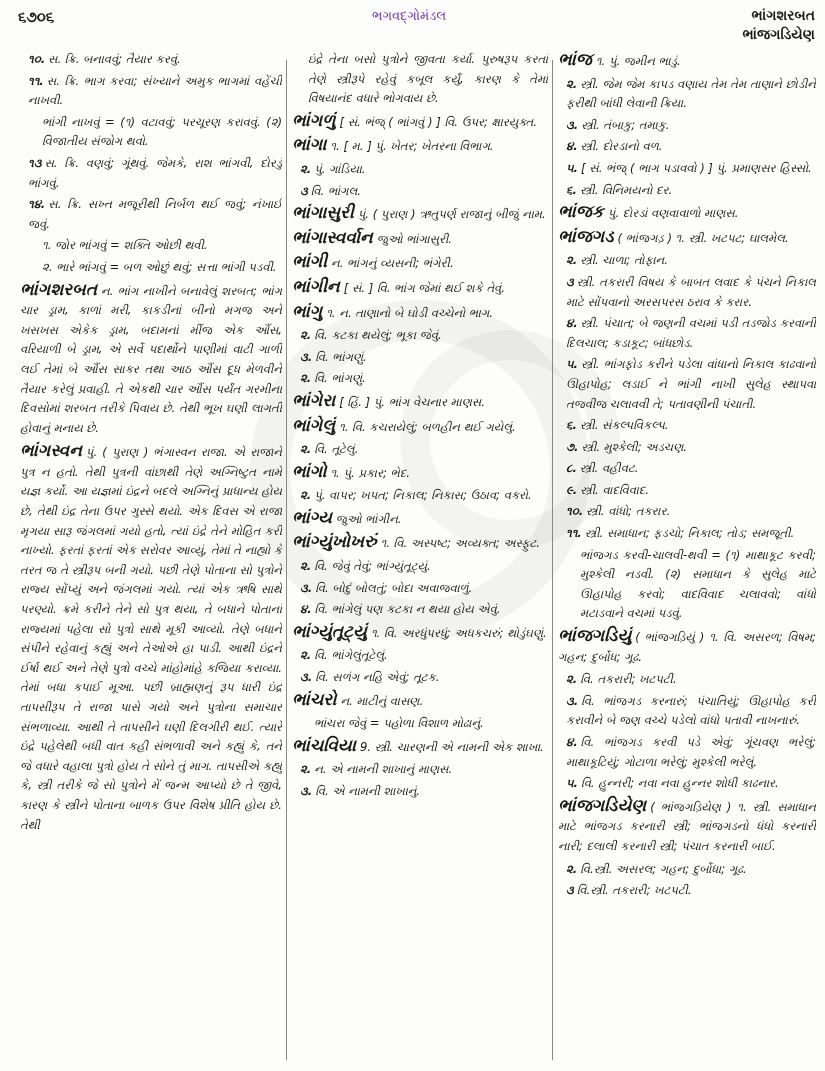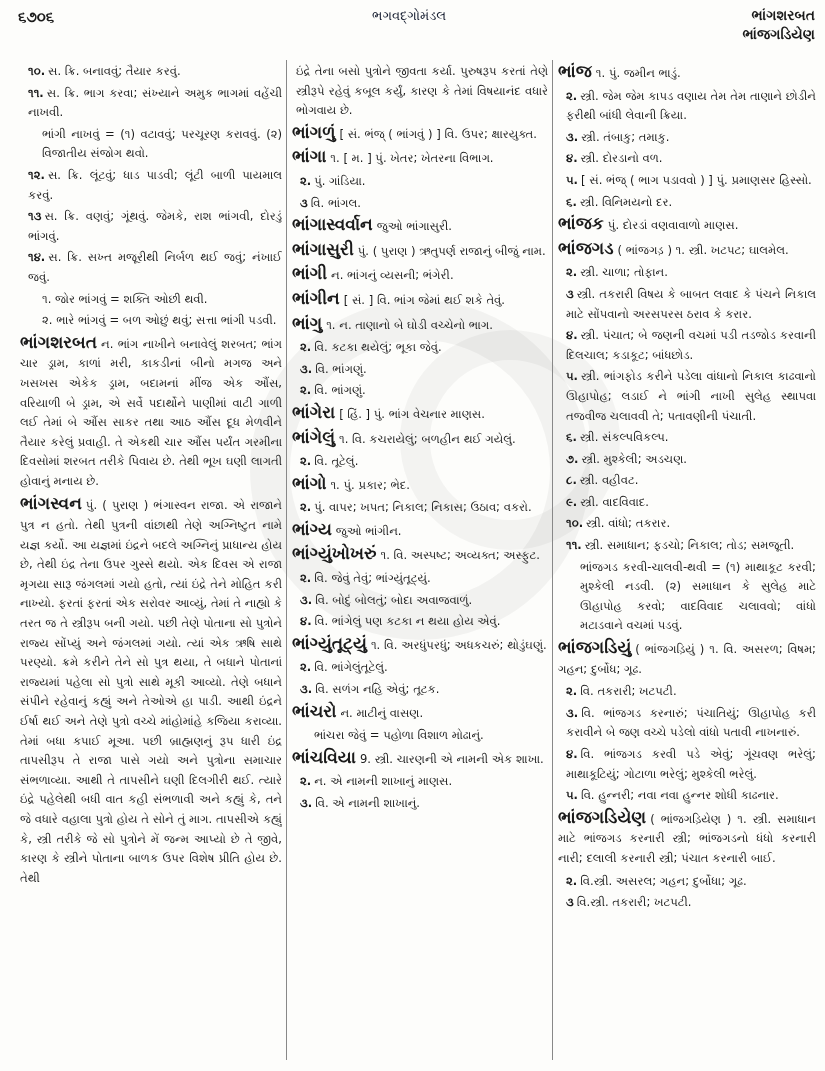--- a/index.html
+++ b/index.html
@@ -5,36 +5,36 @@
   html, body { margin: 0; padding: 0; }
   body {
     width: 825px; height: 1071px; overflow: hidden;
     background: #fdfdfb; color: #1a1a1a;
     font-family: "DejaVu Sans", sans-serif;
     position: relative;
   }
   .page { position: absolute; left: 0; top: 0; width: 825px; height: 1071px; padding-left: 10px; }
   .header { position: absolute; left: 0; top: 0; width: 825px; height: 48px; }
   .page-num { position: absolute; left: 18px; top: 8px; font-size: 15px; font-weight: bold; }
-  .center-title { position: absolute; left: 372px; top: 8px; font-size: 13px; color: #0f172a; }
+  .center-title { position: absolute; left: 372px; top: 8px; font-size: 13px; color: #6d28d9; }
   .guide { position: absolute; right: 10px; top: 6px; text-align: right; font-size: 14px; font-weight: bold; line-height: 19px; }
   .cols { position: absolute; top: 50px; left: 0; width: 825px; height: 1015px; }
-  .col { position: absolute; top: 12px; height: 1010px; font-size: 11.6px; line-height: 19.6px; overflow: hidden; }
+  .col { position: absolute; top: 0; height: 1010px; font-size: 11.6px; line-height: 19.6px; overflow: hidden; font-style: italic; }
   .col1 { left: 20px; width: 262px; }
   .col2 { left: 292px; width: 256px; }
   .col3 { left: 558px; width: 258px; }
   .rule { position: absolute; top: 60px; width: 1px; background: #888; }
   .rule1 { left: 286px; height: 1000px; }
   .rule2 { left: 552px; height: 1000px; }
   .entry { margin: 0 0 3px 0; text-align: justify; }
   .entry .hw { font-weight: bold; font-size: 17px; margin-right: 4px; }
   .sense { margin: 0 0 2px 8px; text-align: justify; }
   .sense .num { font-weight: bold; margin-right: 3px; }
   .phrase { margin: 0 0 2px 22px; text-align: justify; }
-  .cont { margin: 0 0 2px 4px; text-align: justify; }
+  .cont { margin: 0 0 2px 16px; text-align: justify; }
   .watermark {
     position: absolute; left: 250px; top: 300px; width: 340px; height: 340px;
     border-radius: 50%; border: 40px solid rgba(0,0,0,0.045);
     box-sizing: border-box; pointer-events: none;
   }
   .watermark2 {
     position: absolute; left: 400px; top: 330px; width: 220px; height: 220px;
     border-radius: 50%; border: 30px solid rgba(0,0,0,0.04);
     box-sizing: border-box; pointer-events: none;
   }
@@ -56,36 +56,35 @@
   </div>
 
   <div class="rule rule1"></div>
   <div class="rule rule2"></div>
 
   <div class="cols">
     <div class="col col1">
         <div class="sense"><span class="num">૧૦.</span><span>સ. ક્રિ. બનાવવું; તૈયાર કરવું.</span></div>
         <div class="sense"><span class="num">૧૧.</span><span>સ. ક્રિ. ભાગ કરવા; સંખ્યાને અમુક ભાગમાં વહેંચી નાખવી.</span></div>
         <div class="phrase">ભાંગી નાખવું = (૧) વટાવવું; પરચૂરણ કરાવવું. (૨) વિજાતીય સંજોગ થવો.</div>
-        <div class="sense"><span class="num">૧૨.</span><span>સ. ક્રિ. લૂંટવું; ધાડ પાડવી; લૂંટી બાળી પાયમાલ કરવું.</span></div>
         <div class="sense"><span class="num">૧૩</span><span>સ. ક્રિ. વણવું; ગૂંથવું. જેમકે, રાશ ભાંગવી, દોરડું ભાંગવું.</span></div>
         <div class="sense"><span class="num">૧૪.</span><span>સ. ક્રિ. સખ્ત મજૂરીથી નિર્બળ થઈ જવું; નંખાઈ જવું.</span></div>
         <div class="phrase">૧. જોર ભાંગવું = શક્તિ ઓછી થવી.</div>
         <div class="phrase">૨. ભારે ભાંગવું = બળ ઓછું થવું; સત્તા ભાંગી પડવી.</div>
         <div class="entry"><span class="hw">ભાંગશરબત</span><span>ન. ભાંગ નાખીને બનાવેલું શરબત; ભાંગ ચાર ડ્રામ, કાળાં મરી, કાકડીનાં બીનો મગજ અને ખસખસ એકેક ડ્રામ, બદામનાં મીંજ એક ઔંસ, વરિયાળી બે ડ્રામ, એ સર્વે પદાર્થોને પાણીમાં વાટી ગાળી લઈ તેમાં બે ઔંસ સાકર તથા આઠ ઔંસ દૂધ મેળવીને તૈયાર કરેલું પ્રવાહી. તે એકથી ચાર ઔંસ પર્યંત ગરમીના દિવસોમાં શરબત તરીકે પિવાય છે. તેથી ભૂખ ઘણી લાગતી હોવાનું મનાય છે.</span></div>
         <div class="entry"><span class="hw">ભાંગસ્વન</span><span>પું. ( પુરાણ ) ભંગાસ્વન રાજા. એ રાજાને પુત્ર ન હતો. તેથી પુત્રની વાંછાથી તેણે અગ્નિષ્ટુત નામે યજ્ઞ કર્યો. આ યજ્ઞમાં ઇંદ્રને બદલે અગ્નિનું પ્રાધાન્ય હોય છે, તેથી ઇંદ્ર તેના ઉપર ગુસ્સે થયો. એક દિવસ એ રાજા મૃગયા સારૂ જંગલમાં ગયો હતો, ત્યાં ઇંદ્રે તેને મોહિત કરી નાખ્યો. ફરતાં ફરતાં એક સરોવર આવ્યું, તેમાં તે નાહ્યો કે તરત જ તે સ્ત્રીરૂપ બની ગયો. પછી તેણે પોતાના સો પુત્રોને રાજ્ય સોંપ્યું અને જંગલમાં ગયો. ત્યાં એક ઋષિ સાથે પરણ્યો. ક્રમે કરીને તેને સો પુત્ર થયા, તે બધાને પોતાનાં રાજ્યમાં પહેલા સો પુત્રો સાથે મૂકી આવ્યો. તેણે બધાને સંપીને રહેવાનું કહ્યું અને તેઓએ હા પાડી. આથી ઇંદ્રને ઈર્ષા થઈ અને તેણે પુત્રો વચ્ચે માંહોમાંહે કજિયા કરાવ્યા. તેમાં બધા કપાઈ મૂઆ. પછી બ્રાહ્મણનું રૂપ ધારી ઇંદ્ર તાપસીરૂપ તે રાજા પાસે ગયો અને પુત્રોના સમાચાર સંભળાવ્યા. આથી તે તાપસીને ઘણી દિલગીરી થઈ. ત્યારે ઇંદ્રે પહેલેથી બધી વાત કહી સંભળાવી અને કહ્યું કે, તને જે વધારે વહાલા પુત્રો હોય તે સોને તું માગ. તાપસીએ કહ્યું કે, સ્ત્રી તરીકે જે સો પુત્રોને મેં જન્મ આપ્યો છે તે જીવે, કારણ કે સ્ત્રીને પોતાના બાળક ઉપર વિશેષ પ્રીતિ હોય છે. તેથી</span></div>
       </div>
     <div class="col col2">
         <div class="cont">ઇંદ્રે તેના બસો પુત્રોને જીવતા કર્યા. પુરુષરૂપ કરતાં તેણે સ્ત્રીરૂપે રહેવું કબૂલ કર્યું, કારણ કે તેમાં વિષયાનંદ વધારે ભોગવાય છે.</div>
         <div class="entry"><span class="hw">ભાંગળું</span><span>[ સં. ભંજ્ ( ભાંગવું ) ] વિ. ઉપર; ક્ષારયુક્ત.</span></div>
         <div class="entry"><span class="hw">ભાંગા</span><span>૧. [ મ. ] પું. ખેતર; ખેતરના વિભાગ.</span></div>
         <div class="sense"><span class="num">૨.</span><span>પું. ગાંડિયા.</span></div>
         <div class="sense"><span class="num">૩</span><span>વિ. ભાંગલ.</span></div>
+        <div class="entry"><span class="hw">ભાંગાસુરી</span><span>પું. ( પુરાણ ) ઋતુપર્ણ રાજાનું બીજું નામ.</span></div>
         <div class="entry"><span class="hw">ભાંગાસ્વર્વાન</span><span>જુઓ ભાંગાસુરી.</span></div>
-        <div class="entry"><span class="hw">ભાંગાસુરી</span><span>પું. ( પુરાણ ) ઋતુપર્ણ રાજાનું બીજું નામ.</span></div>
         <div class="entry"><span class="hw">ભાંગી</span><span>ન. ભાંગનું વ્યસની; ભંગેરી.</span></div>
         <div class="entry"><span class="hw">ભાંગીન</span><span>[ સં. ] વિ. ભાંગ જેમાં થઈ શકે તેવું.</span></div>
         <div class="entry"><span class="hw">ભાંગુ</span><span>૧. ન. તાણાનો બે ઘોડી વચ્ચેનો ભાગ.</span></div>
         <div class="sense"><span class="num">૨.</span><span>વિ. કટકા થયેલું; ભૂકા જેવું.</span></div>
         <div class="sense"><span class="num">૩.</span><span>વિ. ભાંગણું.</span></div>
         <div class="sense"><span class="num">૨.</span><span>વિ. ભાંગણું.</span></div>
         <div class="entry"><span class="hw">ભાંગેરા</span><span>[ હિં. ] પું. ભાંગ વેચનાર માણસ.</span></div>
         <div class="entry"><span class="hw">ભાંગેલું</span><span>૧. વિ. કચરાયેલું; બળહીન થઈ ગયેલું.</span></div>
         <div class="sense"><span class="num">૨.</span><span>વિ. તૂટેલું.</span></div>
         <div class="entry"><span class="hw">ભાંગો</span><span>૧. પું. પ્રકાર; ભેદ.</span></div>

